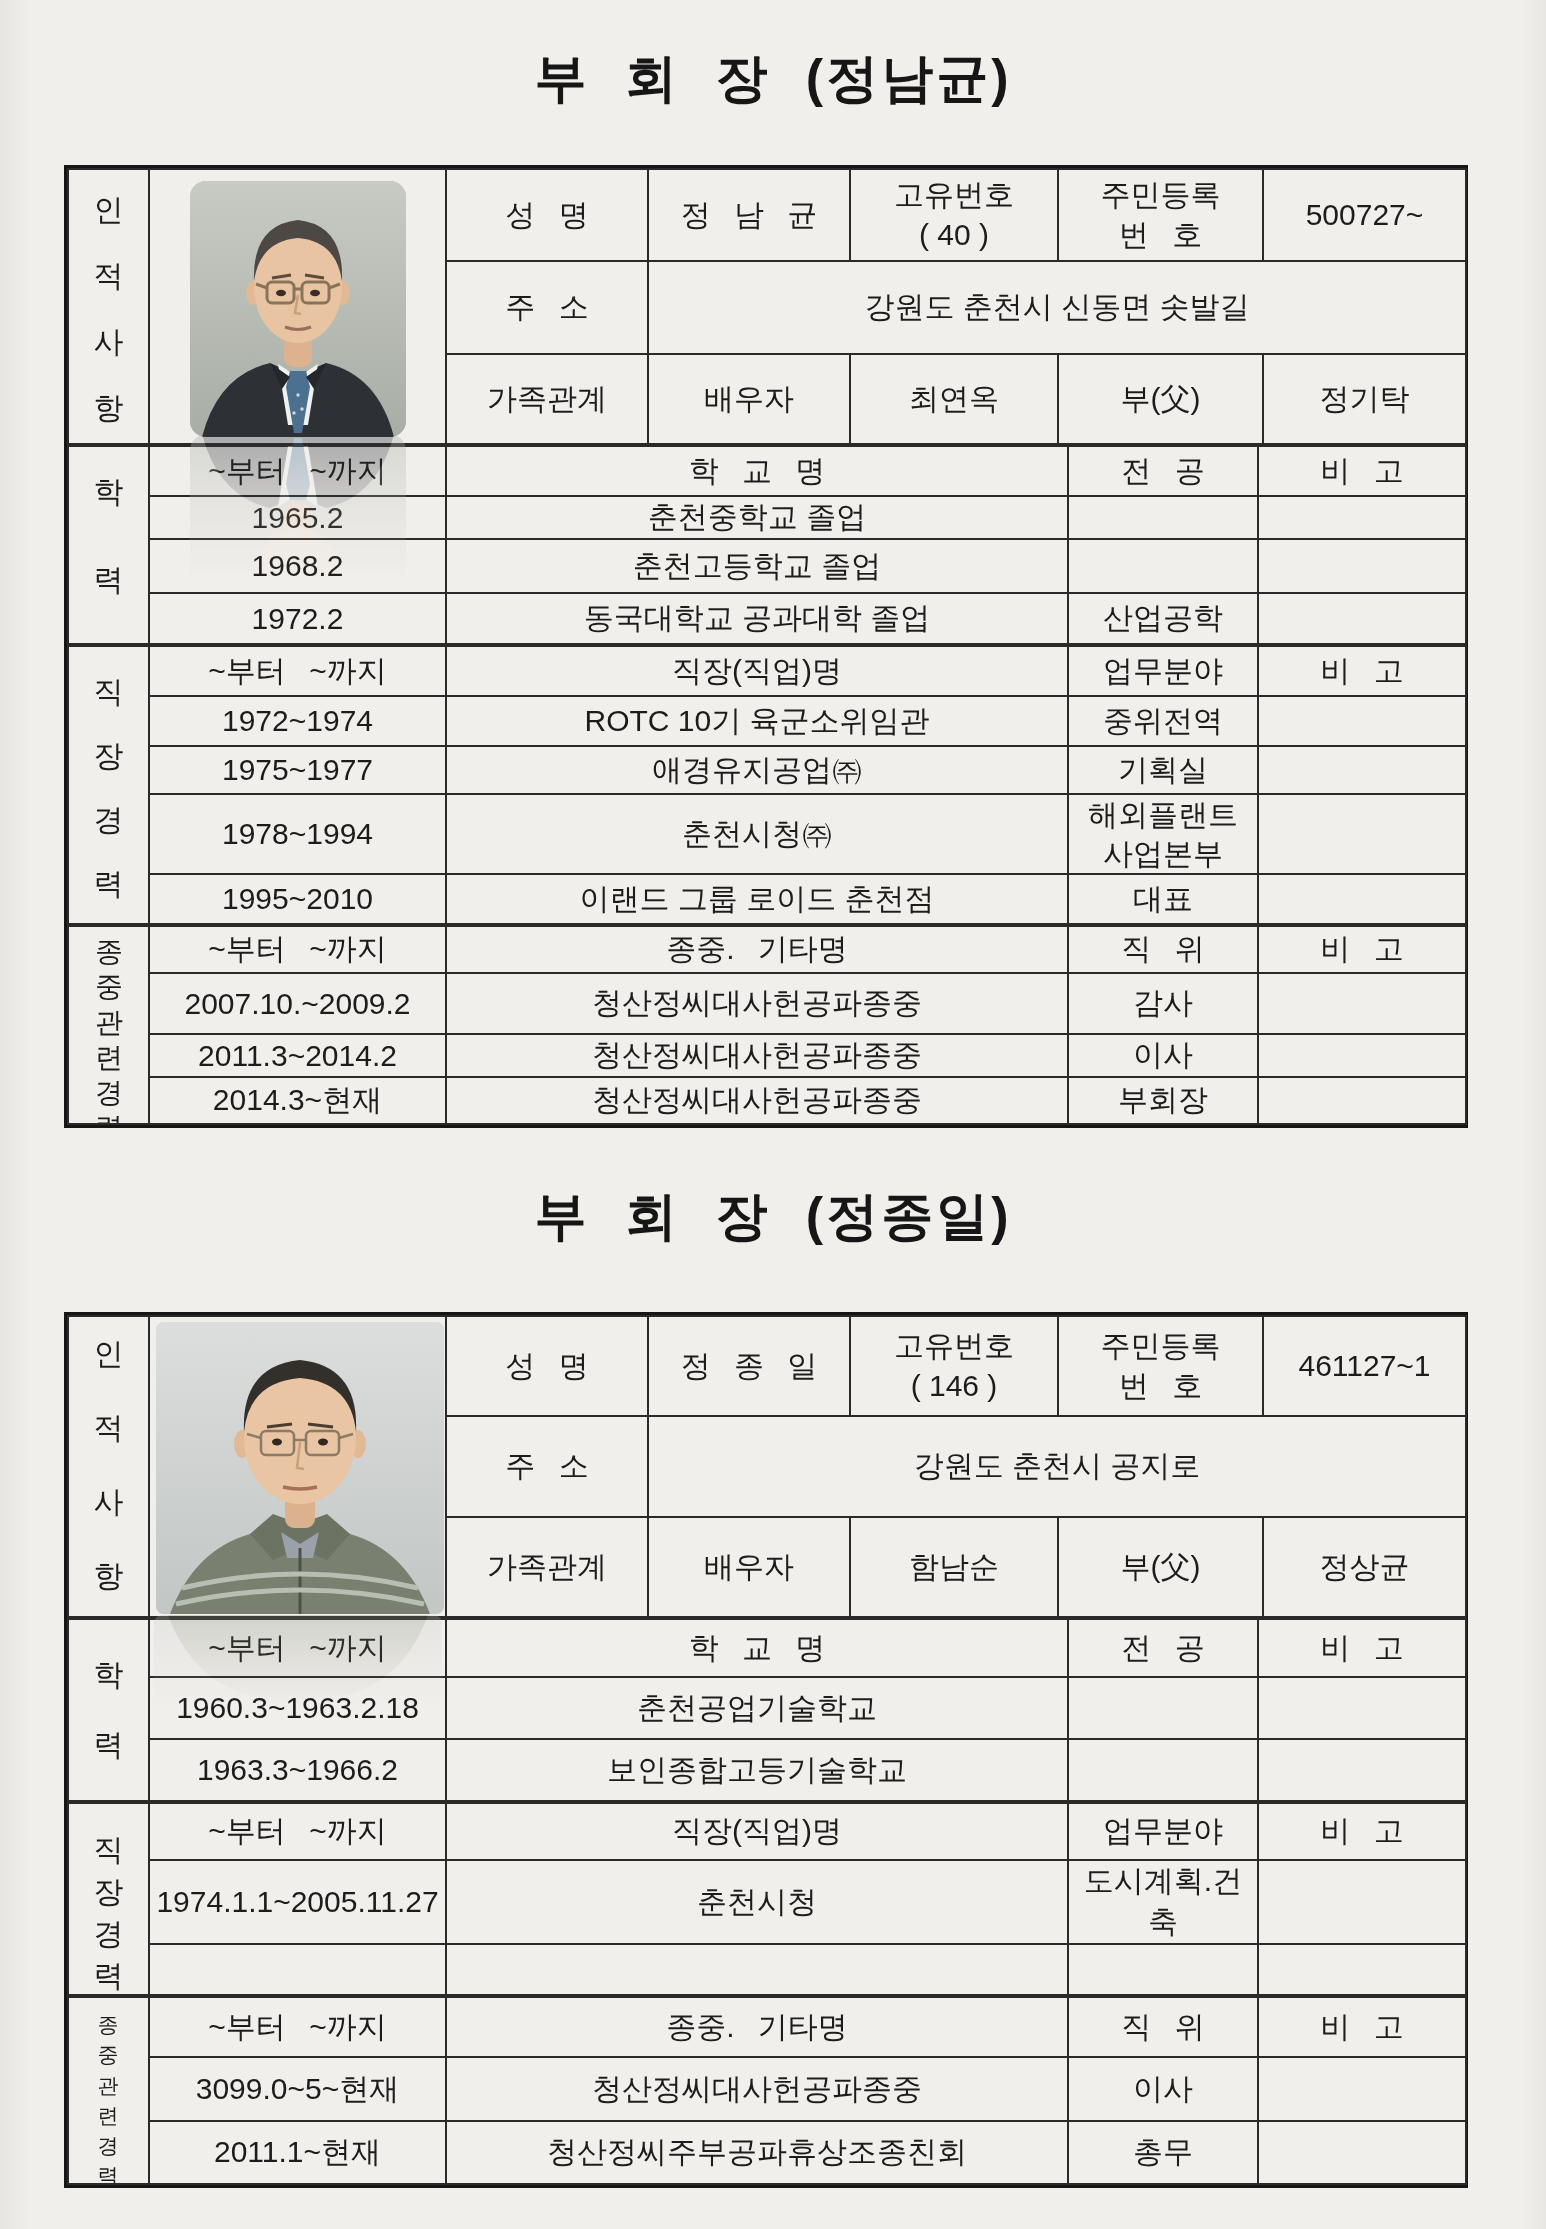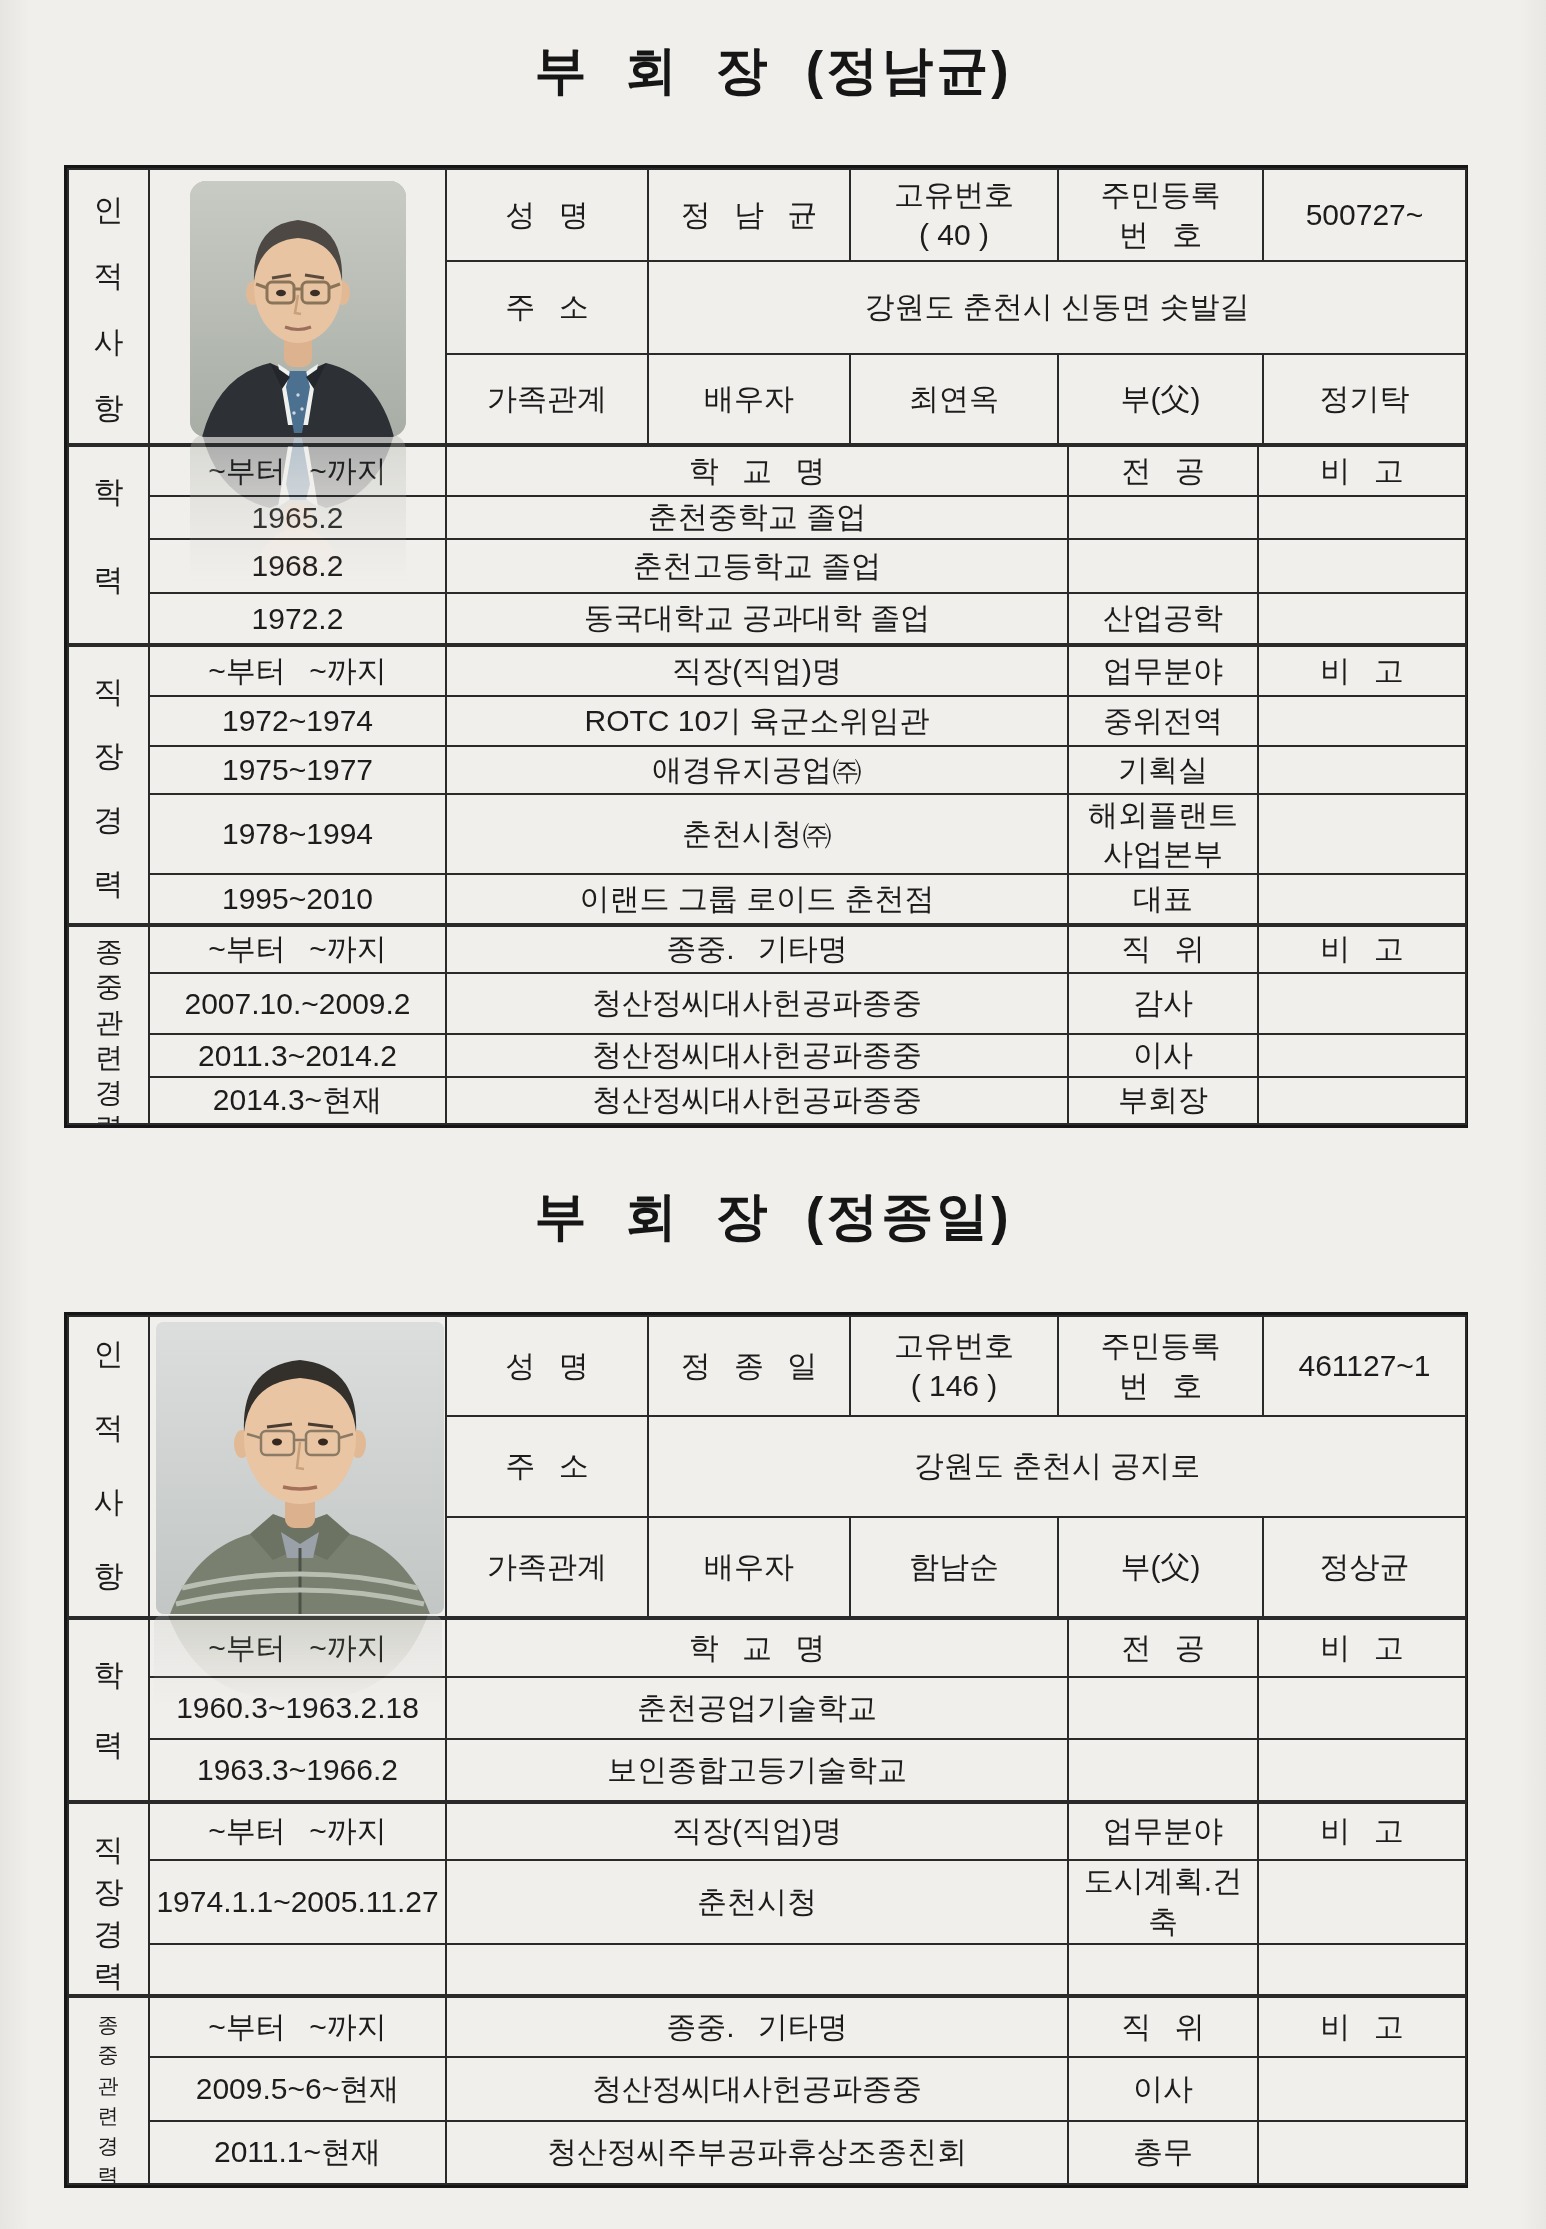--- a/index.html
+++ b/index.html
@@ -5,21 +5,21 @@
   html, body { margin:0; padding:0; width:1546px; height:2229px; overflow:hidden; }
   body {
     background: linear-gradient(90deg, #e7e5e1 0px, #f1efec 30px, #f1efec 1520px, #e9e7e3 1546px);
     font-family: "Liberation Sans", "DejaVu Sans", sans-serif;
     color:#1e1e1e; position:relative;
   }
   .title {
     position:absolute; left:0; width:1546px; text-align:center;
     font-size:52px; font-weight:700; letter-spacing:3px; word-spacing:18px; color:#161616;
   }
-  #title1 { top:36px; }
+  #title1 { top:44px; }
   #title2 { top:1182px; }
 
   .card { position:absolute; left:64px; width:1404px; box-sizing:border-box;
           border:3px solid #161616; background:transparent; }
   #card1 { top:165px; }
   #card2 { top:1312px; }
 
   table.sec { width:100%; border-collapse:collapse; table-layout:fixed; }
   table.sec td {
     border:2px solid #2a2a2a; text-align:center; vertical-align:middle;
@@ -456,21 +456,21 @@
         <tr style="height:60px">
       <td class="vcell" rowspan="3">
         <span class="vlabel v-clip2">종중관련경력</span>
       </td>
       <td class="hd">~부터 ~까지</td>
       <td class="hd">종중. 기타명</td>
       <td class="hd">직 위</td>
       <td class="hd">비 고</td>
     </tr>
     <tr style="height:64px">
-      <td>2009.5~6~현재</td>
+      <td>3099.0~5~현재</td>
       <td>청산정씨대사헌공파종중</td>
       <td>이사</td>
       <td></td>
     </tr>
     <tr style="height:63px">
       <td>2011.1~현재</td>
       <td>청산정씨주부공파휴상조종친회</td>
       <td>총무</td>
       <td></td>
     </tr>

